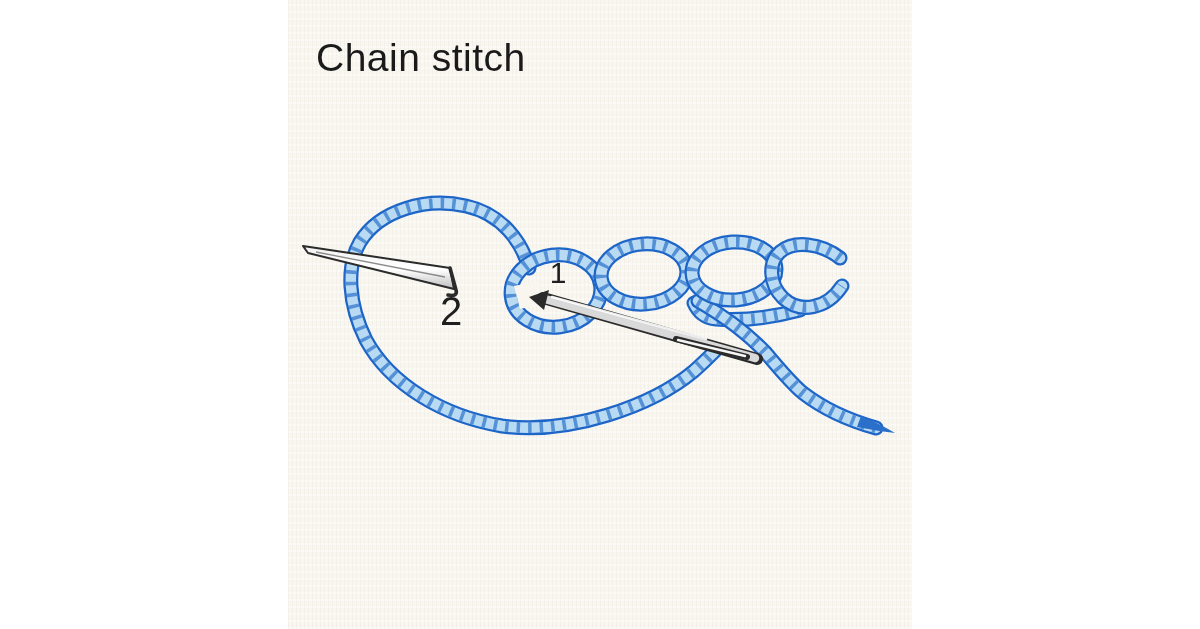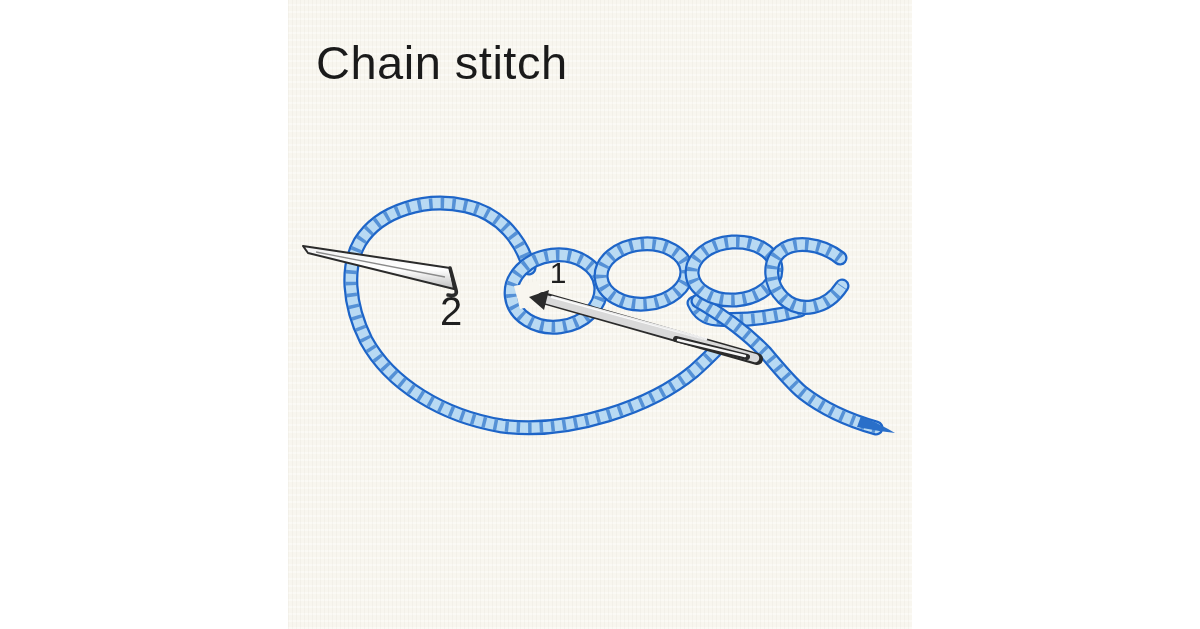--- a/index.html
+++ b/index.html
@@ -15,21 +15,21 @@
     left:288px;top:0;
     width:624px;height:629px;
     background-color:#f8f6ef;
     background-image:
       repeating-linear-gradient(90deg, rgba(120,110,88,0.045) 0 1px, rgba(0,0,0,0) 1px 4px),
       repeating-linear-gradient(0deg, rgba(255,255,255,0.40) 0 2px, rgba(0,0,0,0) 2px 7px);
   }
   .title{
     position:absolute;
     left:316px;top:37px;
-    font-size:47px;
+    font-size:39px;
     line-height:1.1;
     color:#1a1a1a;
     letter-spacing:0.5px;
     white-space:nowrap;
   }
   svg.diagram{position:absolute;left:0;top:0;}
   
   .t-out{fill:none;stroke:#1e65c8;stroke-width:15;stroke-linecap:round;stroke-linejoin:round;}
   .t-fill{fill:none;stroke:#b9daf3;stroke-width:10.5;stroke-linecap:round;stroke-linejoin:round;}
   .t-hatch{fill:none;stroke:#2e74cb;stroke-width:10.5;stroke-dasharray:3.5 8;stroke-linecap:butt;opacity:.72;}

